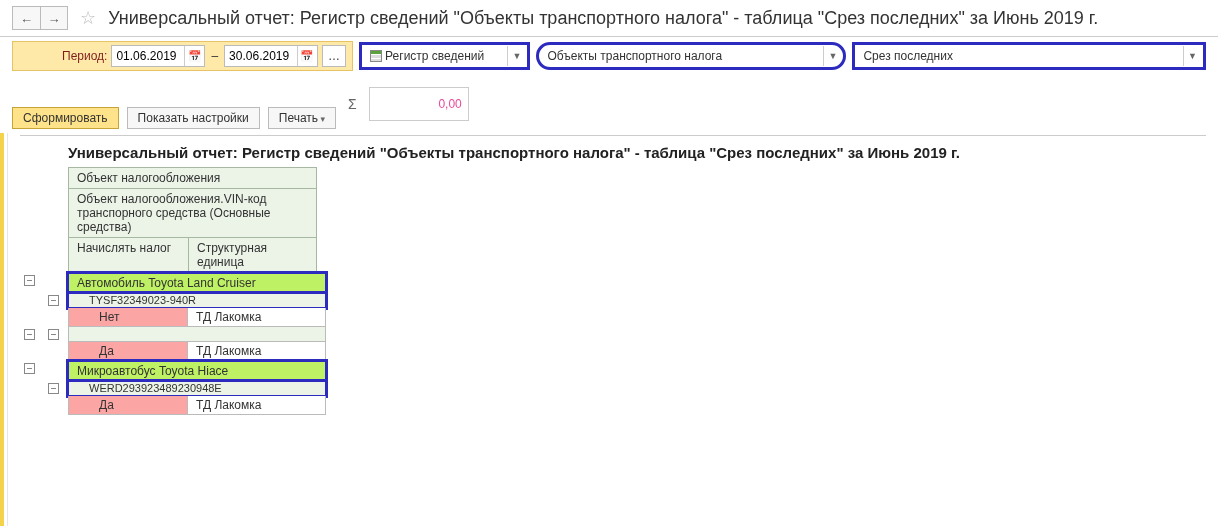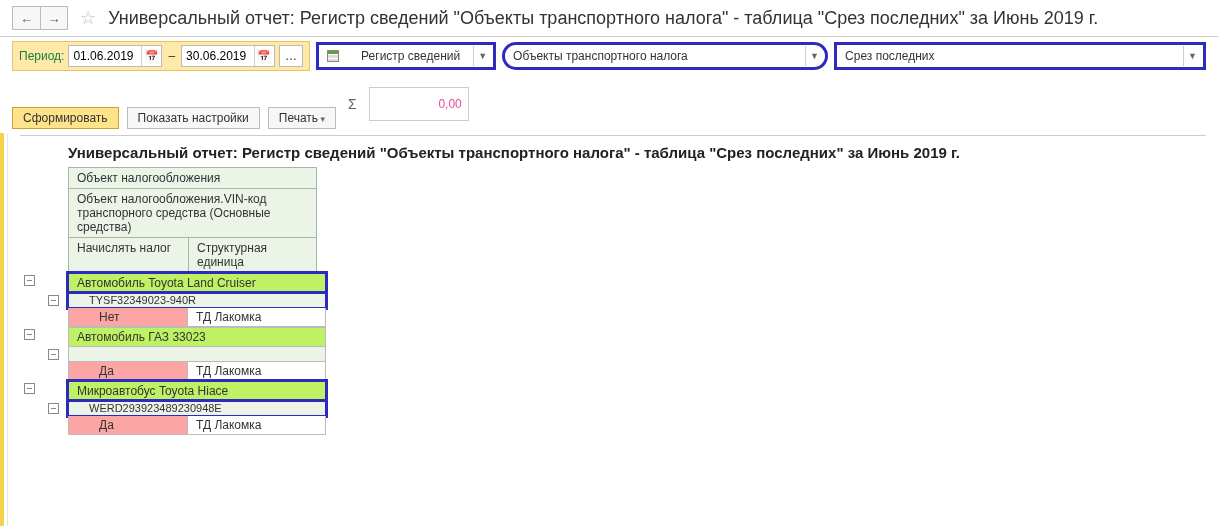--- a/index.html
+++ b/index.html
@@ -50,21 +50,21 @@
     background: #fff;
   }
   .period-pane {
     display:flex;
     align-items:center;
     background:#ffe9a8;
     padding:3px 6px;
     border:1px solid #e6c463;
     gap:4px;
   }
-  .period-label { color:#15803d; }
+  .period-label { color:#7f1d1d;margin-left:43px; }
   .date-input {
     display:flex;
     align-items:center;
     background:#fff;
     border:1px solid #bbb;
     height:22px;
   }
   .date-input input {
     border:none;
     width:72px;
@@ -95,21 +95,21 @@
     display:flex;
     align-items:center;
     border:3px solid #2d2bbf;
     background:#fff;
     height:28px;
     padding:0 2px;
   }
   .combo-inner {
     display:flex;
     align-items:center;
-    gap:22px;
+    gap:3px;
     padding:0 6px;
     flex:1;
     font-size:12px;
   }
   .combo-drop {
     width:18px;
     height:20px;
     border-left:1px solid #ccc;
     display:flex;
     align-items:center;
@@ -370,21 +370,20 @@
           <div class="data-row">
             <div class="c1">Нет</div>
             <div class="c2">ТД Лакомка</div>
           </div>
         </div>
 
         <div class="node">
           <div class="toggles one">
               <div class="toggle">–</div>
             </div>
-          <div class="group-row">Автомобиль ГАЗ 33023</div>
         </div>
         <div class="node">
           <div class="toggles indent">
               <div class="toggle">–</div>
             </div>
           <div class="sub-row" style="min-height:15px"></div>
         </div>
         <div class="node">
           <div class="data-row">
             <div class="c1">Да</div>

